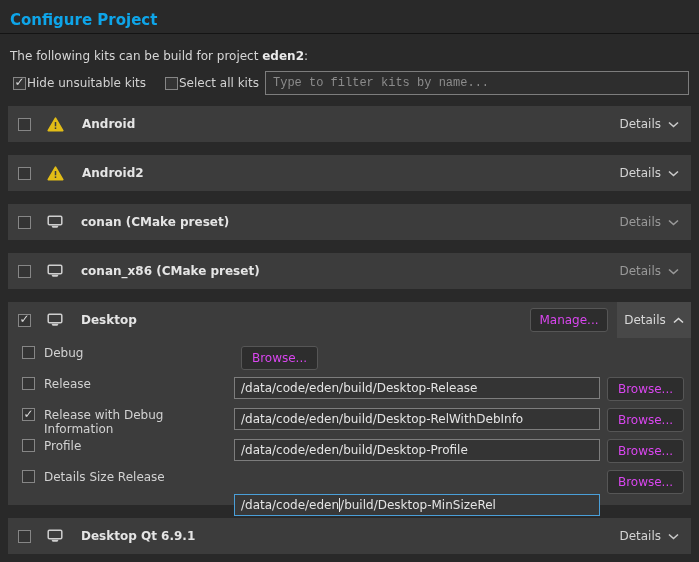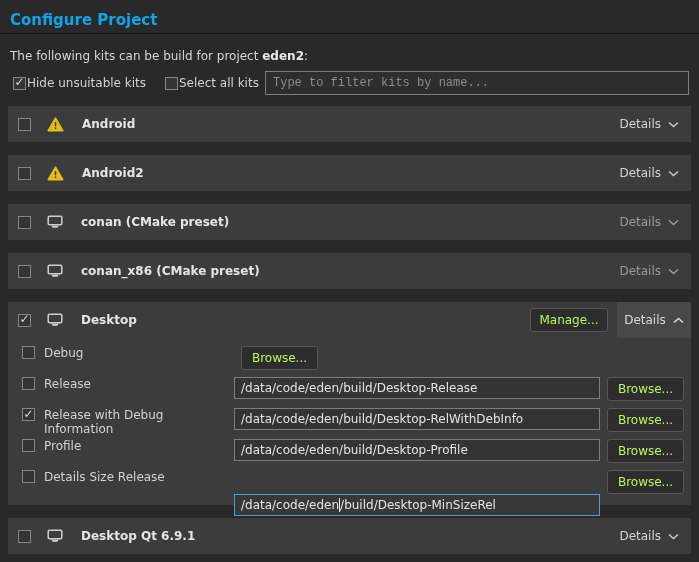--- a/index.html
+++ b/index.html
@@ -53,21 +53,21 @@
   .details-btn {
     margin-left: auto; display: flex; align-items: center; gap: 7px;
     color: #d4d4d4; cursor: default; height: 36px; padding: 0 2px;
   }
   .details-btn.dim { color: #999999; }
   .details-btn.dim svg polyline { stroke: #999999; }
   .kit-block { background: #3c3c3c; margin-bottom: 13px; padding-bottom: 4px; }
   .kit-block .kit-header { height: 36px; display: flex; align-items: center; padding: 0 0 0 10px; }
   .btn {
     background: #2d2d2d; border: 1px solid #565656; border-radius: 3px;
-    color: #bef264; font-size: 12px; height: 24px;
+    color: #d946ef; font-size: 12px; height: 24px;
     font-family: "DejaVu Sans", "Liberation Sans", sans-serif;
   }
   .manage-btn { width: 78px; margin-left: auto; }
   .details-area {
     width: 74px; height: 36px; margin-left: 9px; background: #484848;
     display: flex; align-items: center; justify-content: center; gap: 7px;
     color: #d8d8d8;
   }
   .configs { padding-top: 8px; }
   .config-row { height: 31px; display: flex; align-items: flex-start; padding: 0 7px 0 14px; }

